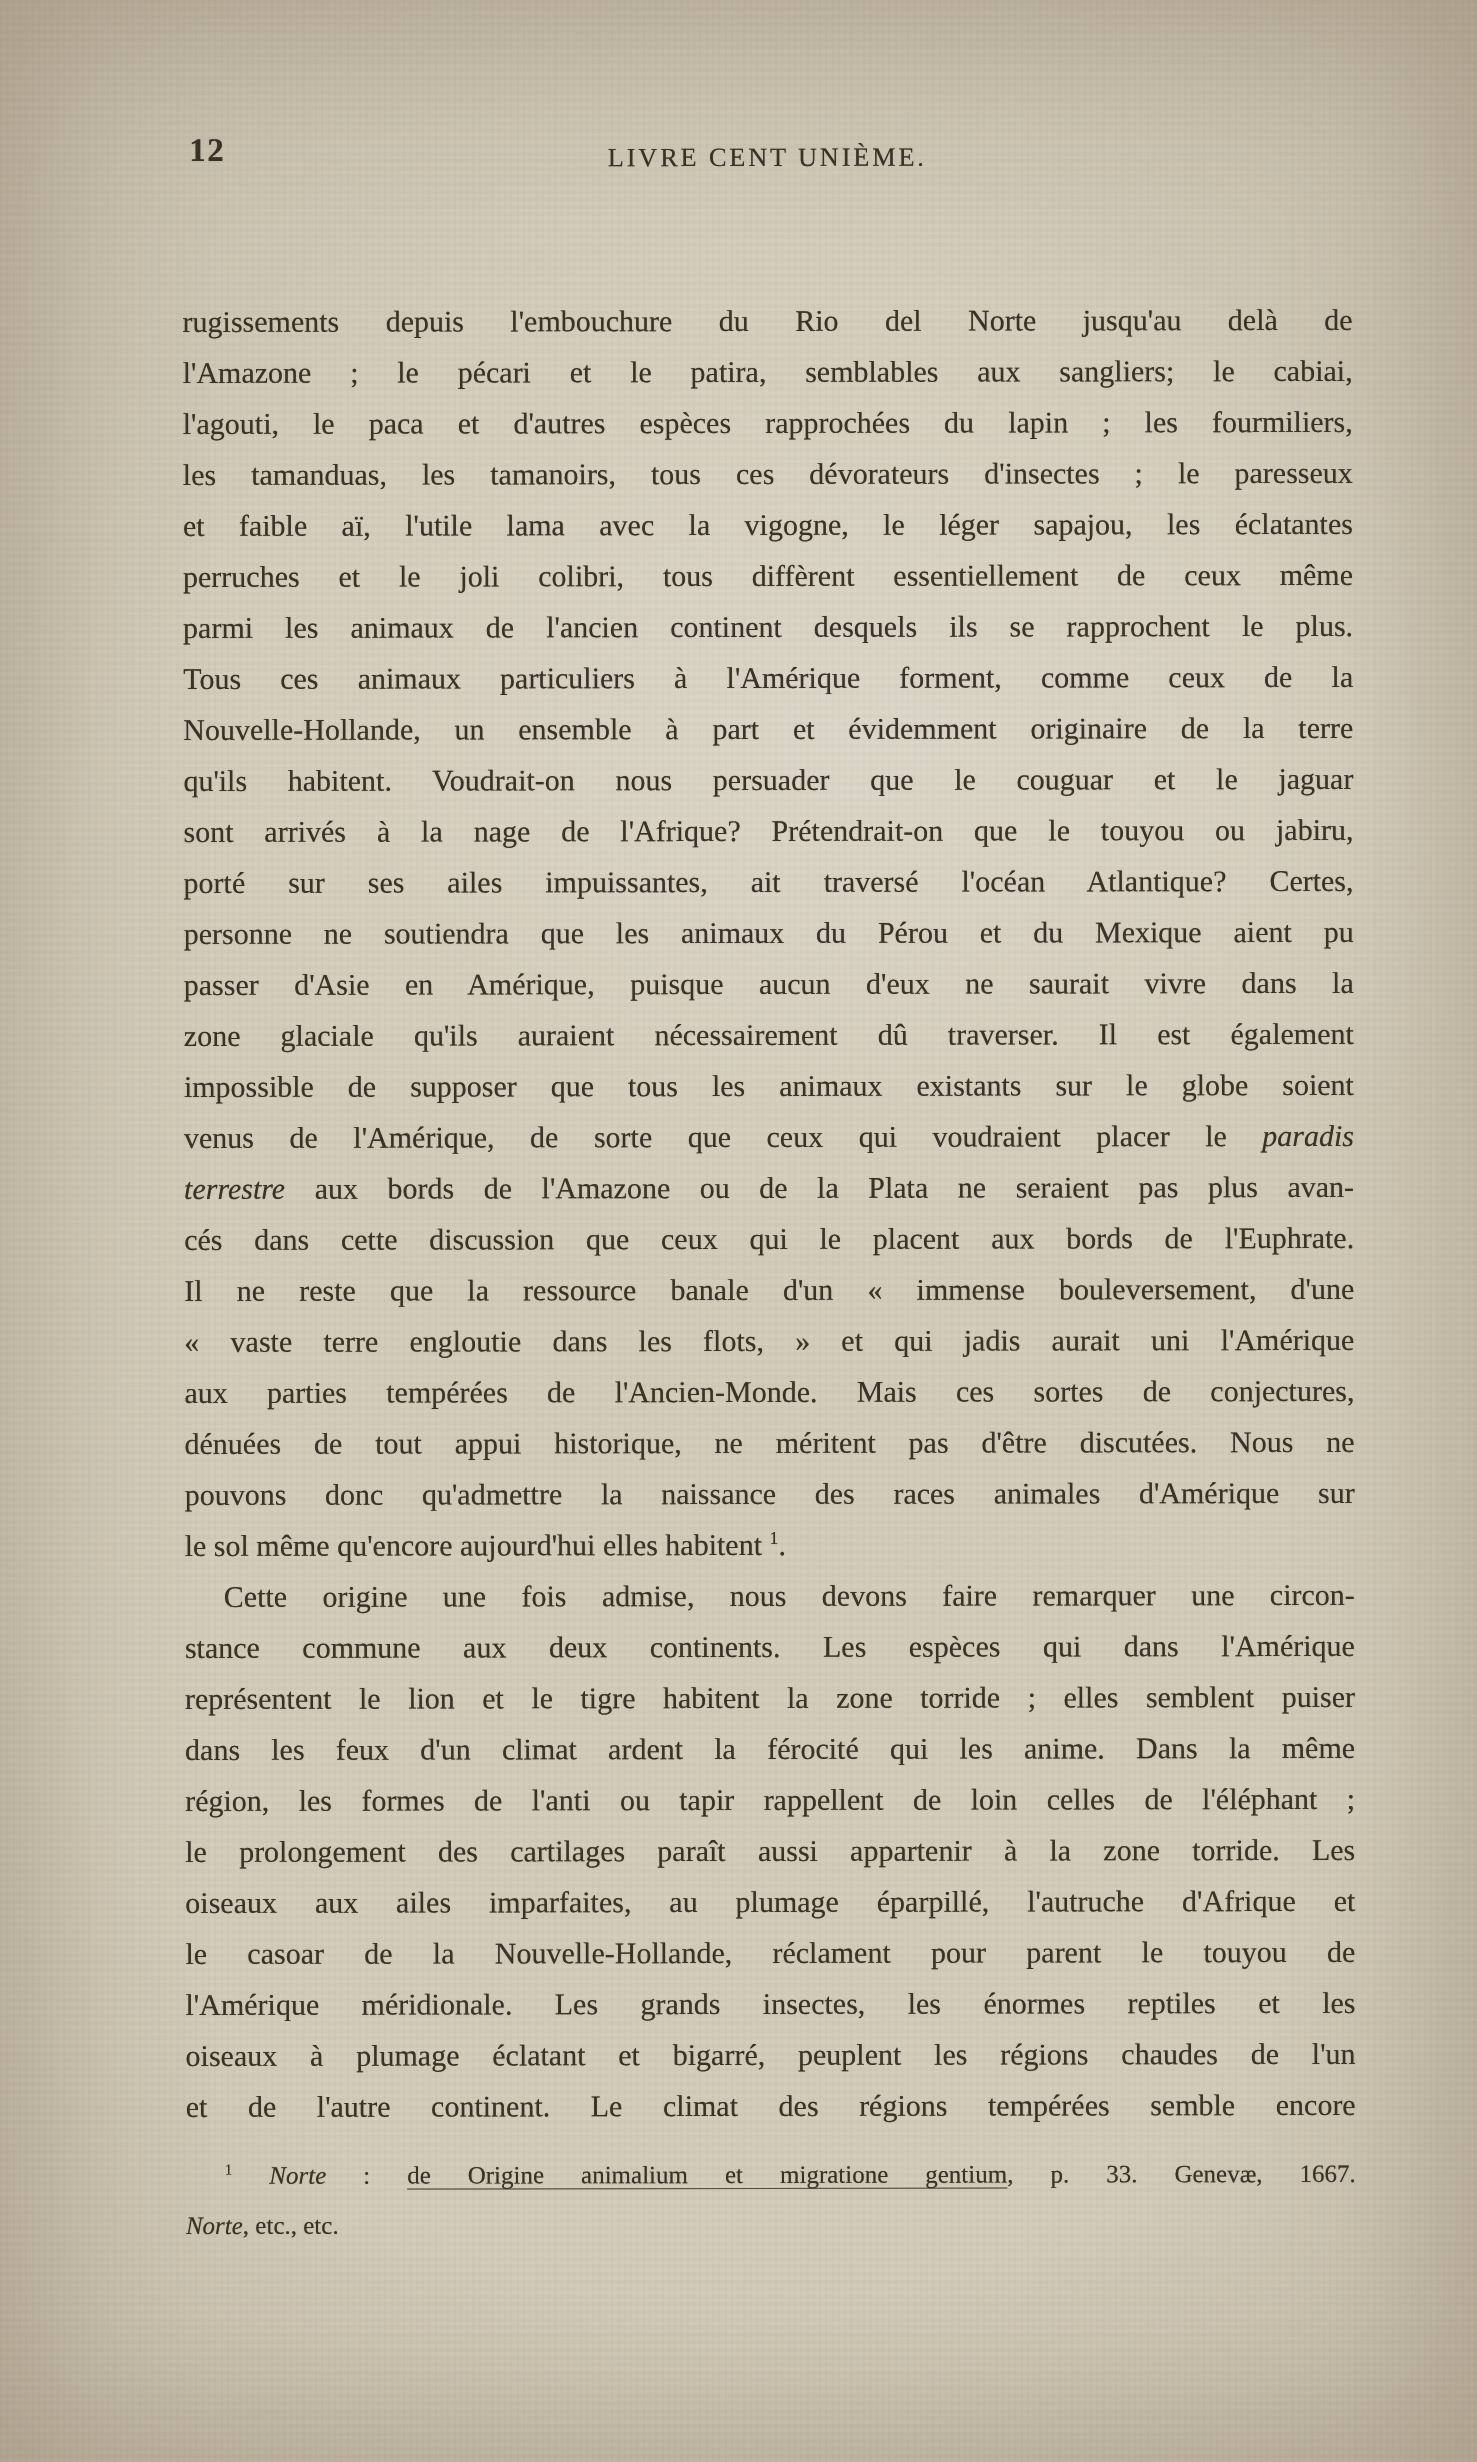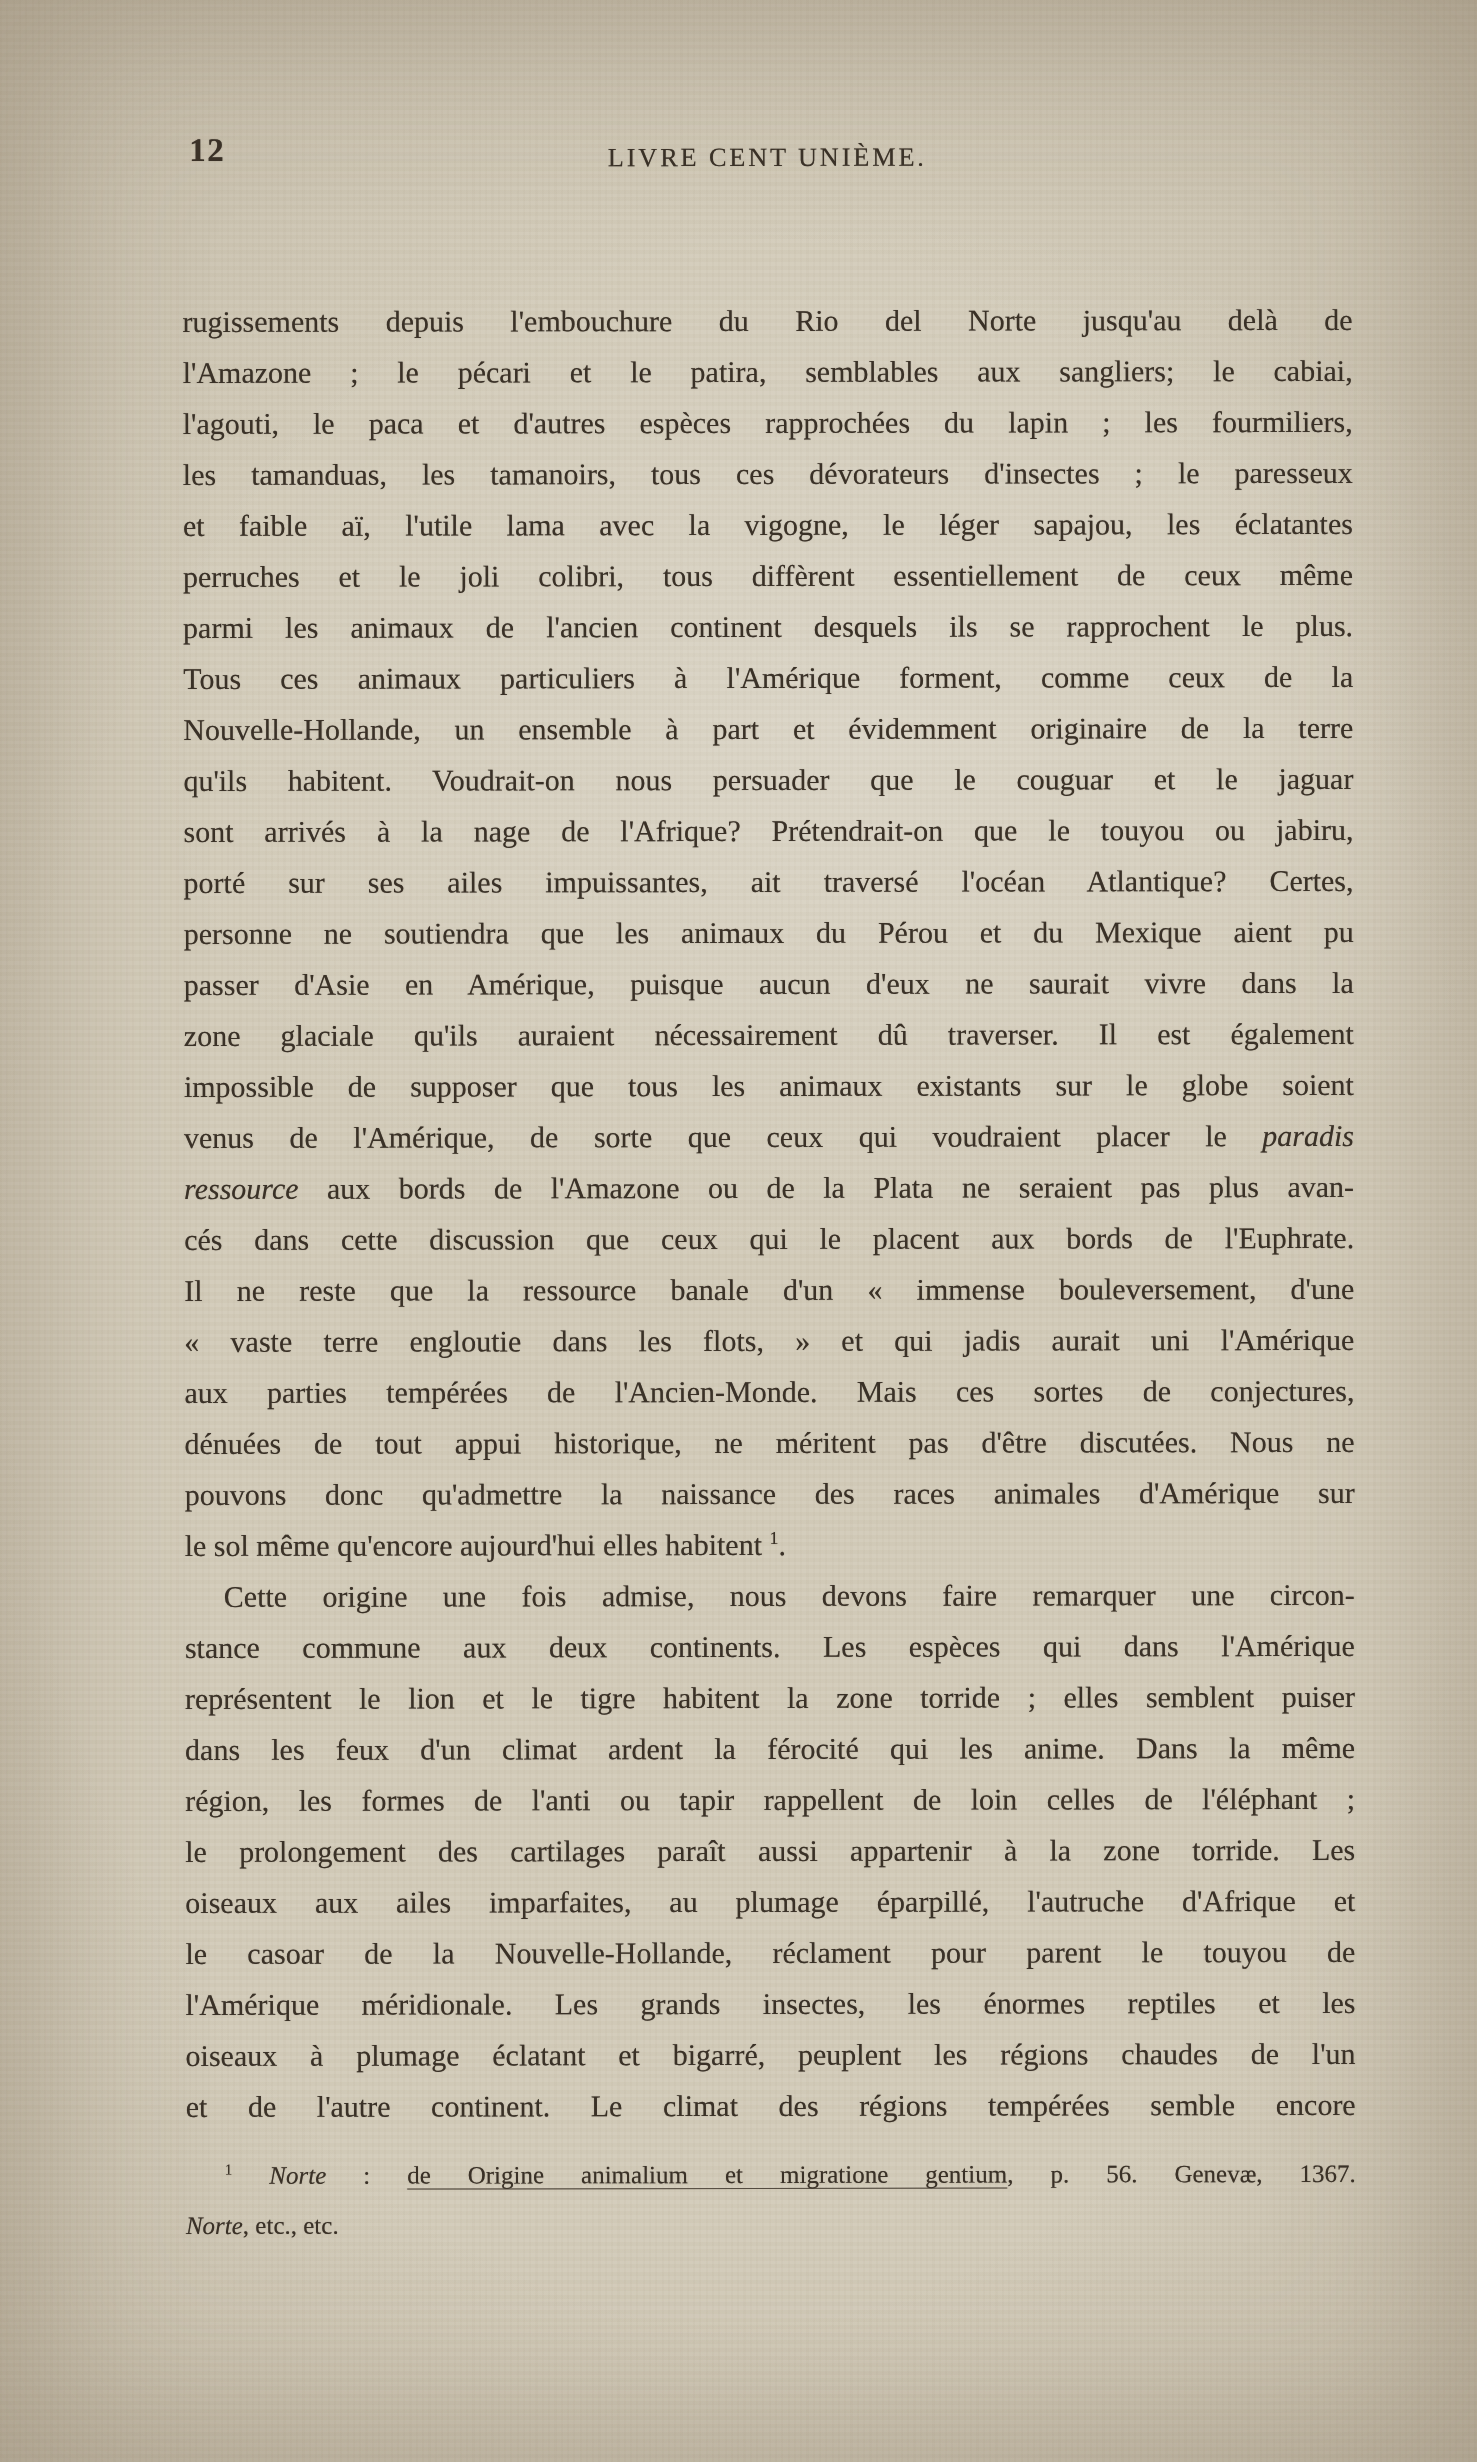--- a/index.html
+++ b/index.html
@@ -71,21 +71,21 @@
           <div class="line"><span>Tous ces animaux particuliers à l'Amérique forment, comme ceux de la</span></div>
           <div class="line"><span>Nouvelle-Hollande, un ensemble à part et évidemment originaire de la terre</span></div>
           <div class="line"><span>qu'ils habitent. Voudrait-on nous persuader que le couguar et le jaguar</span></div>
           <div class="line"><span>sont arrivés à la nage de l'Afrique? Prétendrait-on que le touyou ou jabiru,</span></div>
           <div class="line"><span>porté sur ses ailes impuissantes, ait traversé l'océan Atlantique? Certes,</span></div>
           <div class="line"><span>personne ne soutiendra que les animaux du Pérou et du Mexique aient pu</span></div>
           <div class="line"><span>passer d'Asie en Amérique, puisque aucun d'eux ne saurait vivre dans la</span></div>
           <div class="line"><span>zone glaciale qu'ils auraient nécessairement dû traverser. Il est également</span></div>
           <div class="line"><span>impossible de supposer que tous les animaux existants sur le globe soient</span></div>
           <div class="line"><span>venus de l'Amérique, de sorte que ceux qui voudraient placer le </span><span class="it">paradis</span></div>
-          <div class="line"><span class="it">ressource</span><span> aux bords de l'Amazone ou de la Plata ne seraient pas plus avan-</span></div>
+          <div class="line"><span class="it">terrestre</span><span> aux bords de l'Amazone ou de la Plata ne seraient pas plus avan-</span></div>
           <div class="line"><span>cés dans cette discussion que ceux qui le placent aux bords de l'Euphrate.</span></div>
           <div class="line"><span>Il ne reste que la ressource banale d'un « immense bouleversement, d'une</span></div>
           <div class="line"><span>« vaste terre engloutie dans les flots, » et qui jadis aurait uni l'Amérique</span></div>
           <div class="line"><span>aux parties tempérées de l'Ancien-Monde. Mais ces sortes de conjectures,</span></div>
           <div class="line"><span>dénuées de tout appui historique, ne méritent pas d'être discutées. Nous ne</span></div>
           <div class="line"><span>pouvons donc qu'admettre la naissance des races animales d'Amérique sur</span></div>
           <div class="line no-jl"><span>le sol même qu'encore aujourd'hui elles habitent </span><span class="sup">1</span><span>.</span></div>
         </div>
         <div>
           <div class="line indent"><span>Cette origine une fois admise, nous devons faire remarquer une circon-</span></div>
@@ -95,18 +95,18 @@
           <div class="line"><span>région, les formes de l'anti ou tapir rappellent de loin celles de l'éléphant ;</span></div>
           <div class="line"><span>le prolongement des cartilages paraît aussi appartenir à la zone torride. Les</span></div>
           <div class="line"><span>oiseaux aux ailes imparfaites, au plumage éparpillé, l'autruche d'Afrique et</span></div>
           <div class="line"><span>le casoar de la Nouvelle-Hollande, réclament pour parent le touyou de</span></div>
           <div class="line"><span>l'Amérique méridionale. Les grands insectes, les énormes reptiles et les</span></div>
           <div class="line"><span>oiseaux à plumage éclatant et bigarré, peuplent les régions chaudes de l'un</span></div>
           <div class="line"><span>et de l'autre continent. Le climat des régions tempérées semble encore</span></div>
         </div>
       </div>
     <div class="footnote">
-        <div class="line indent"><span class="sup">1</span><span> </span><span class="it">Norte</span><span> : </span><span class="un">de Origine animalium et migratione gentium</span><span>, p. 56. Genevæ, 1367.</span></div>
+        <div class="line indent"><span class="sup">1</span><span> </span><span class="it">Norte</span><span> : </span><span class="un">de Origine animalium et migratione gentium</span><span>, p. 33. Genevæ, 1667.</span></div>
         <div class="line no-jl"><span class="it">Norte</span><span>, etc., etc.</span></div>
       </div>
   </div>
 </div>
 
 
 </body></html>

